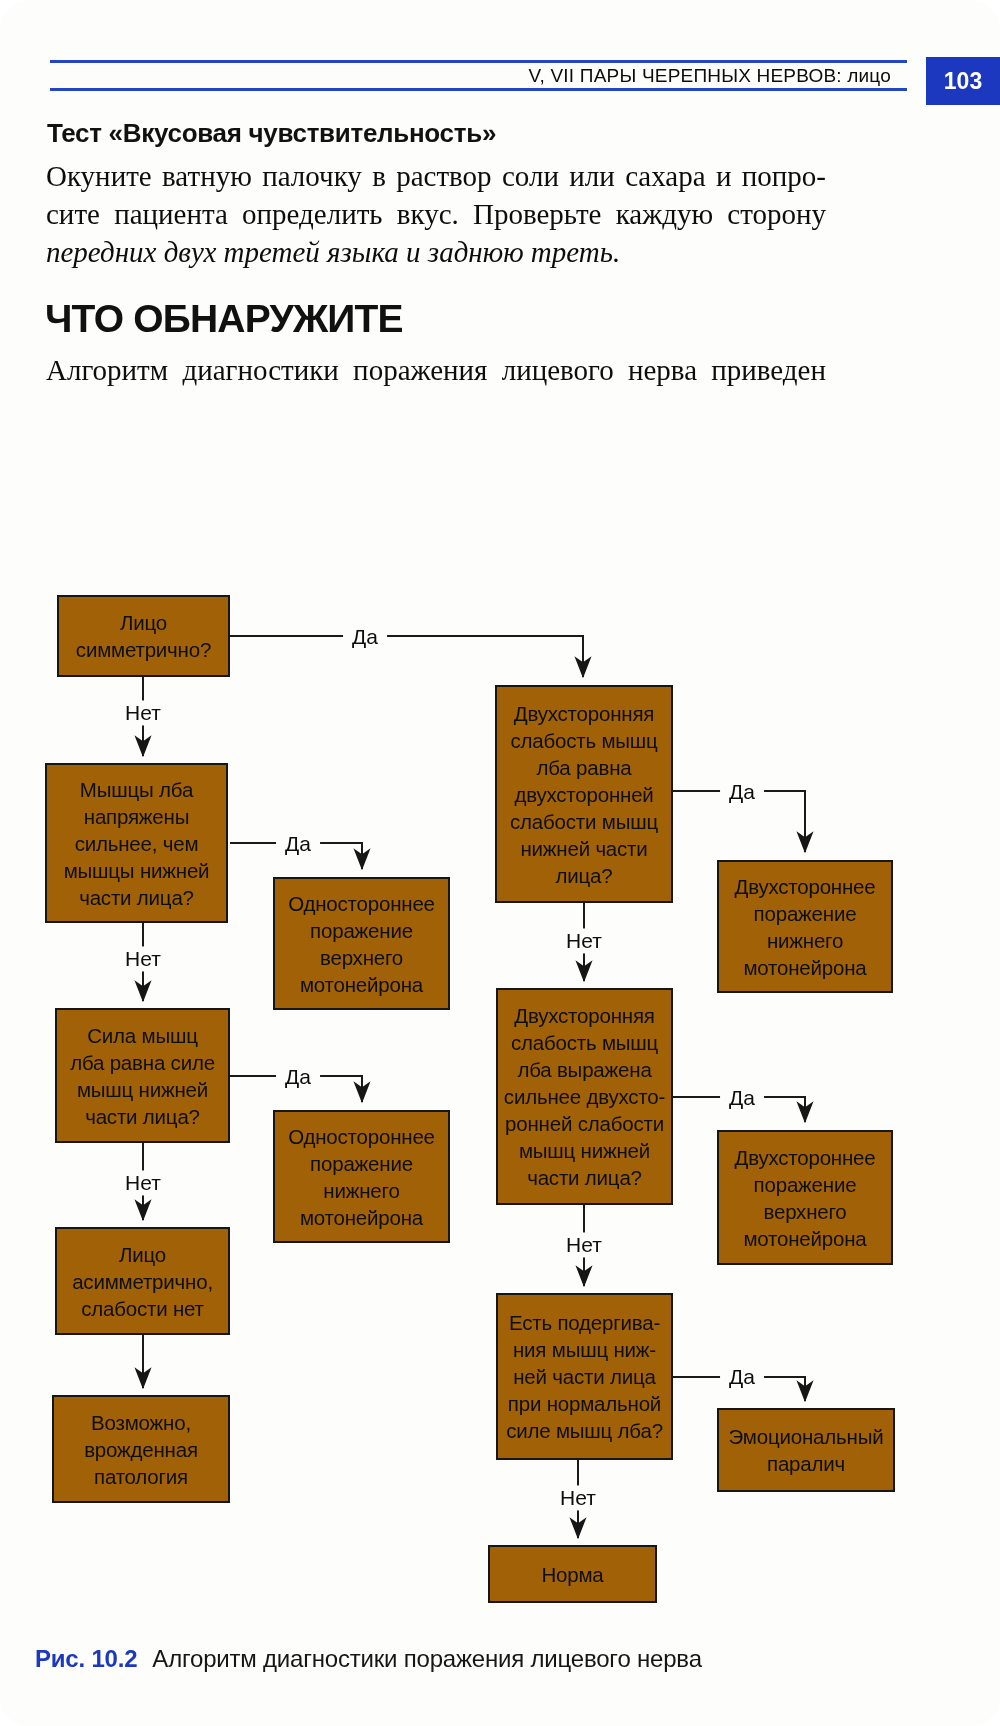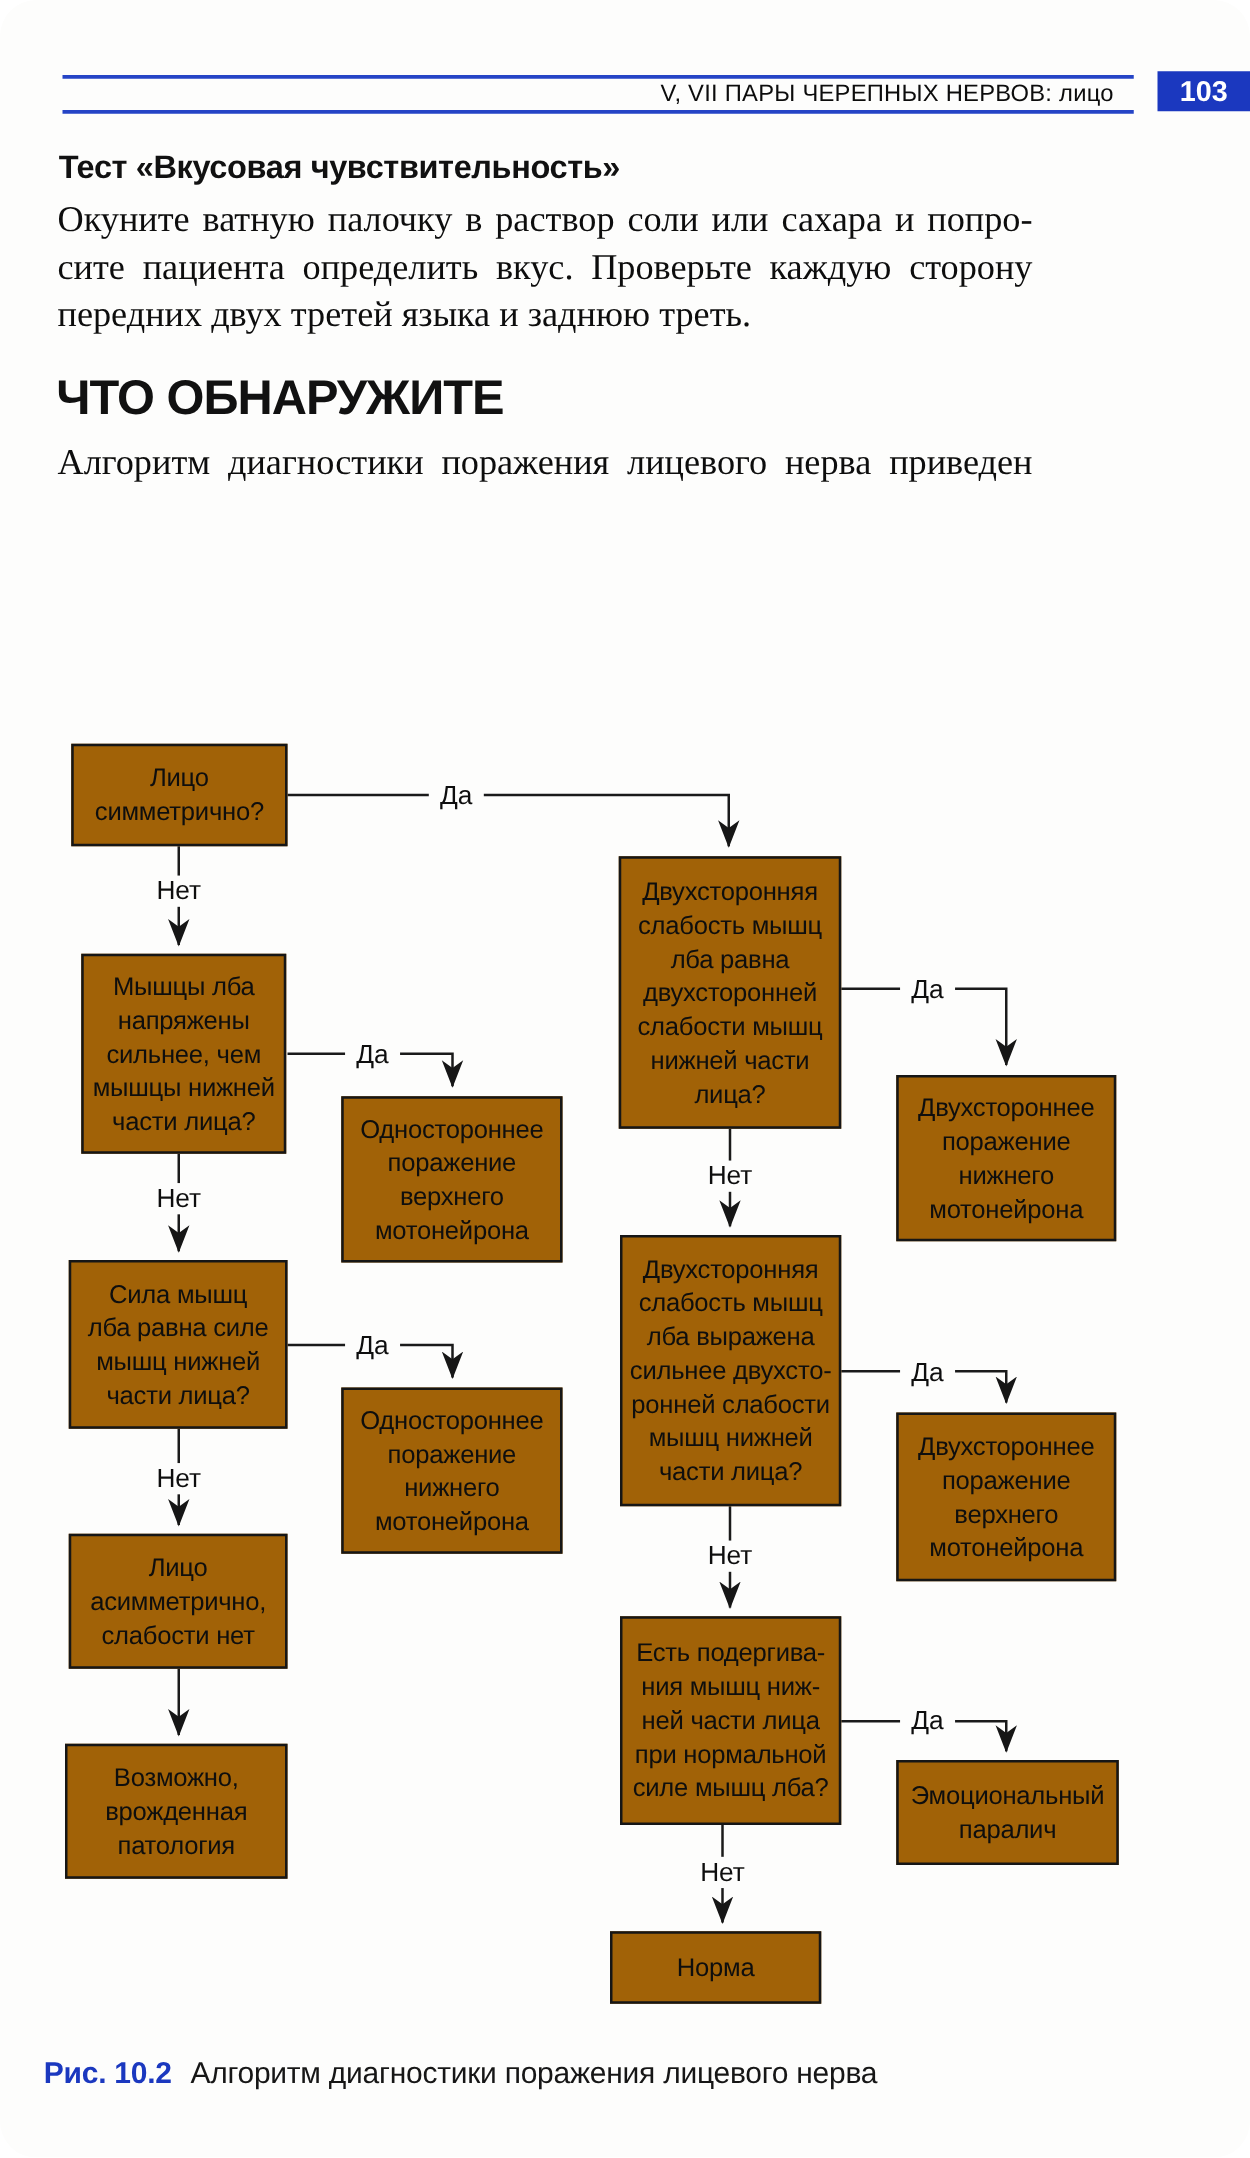--- a/index.html
+++ b/index.html
@@ -21,39 +21,39 @@
   
   .header-rule{
     position:absolute;left:50px;top:60px;width:857px;height:31px;
     border-top:3px solid var(--blue-line);
     border-bottom:3px solid var(--blue-line);
     display:flex;align-items:center;justify-content:flex-end;
     padding-right:16px;box-sizing:border-box;
   }
   .header-title{font-size:19px;letter-spacing:0.2px;color:#0c0c0c;}
   .page-num{
-    position:absolute;left:926px;top:57px;width:74px;height:32px;
+    position:absolute;left:926px;top:57px;width:74px;height:48px;
     background:var(--blue);color:#ffffff;
     display:flex;align-items:center;justify-content:center;
     font-size:23px;font-weight:bold;
   }
   
   .h-test{
     position:absolute;left:47px;top:118px;
     font-size:26px;font-weight:bold;letter-spacing:-0.3px;
   }
   .para{
     position:absolute;left:46px;width:780px;
     font-family:"Liberation Serif",serif;
     font-size:29px;line-height:38px;color:#0d0d0d;
   }
   .para-test{top:157px;}
   .para-find{top:351px;}
   .jline{text-align:justify;text-align-last:justify;}
-  .lline{text-align:left;}
+  .lline{text-align:left;font-style:italic;}
   .h-find{
     position:absolute;left:45px;top:297px;
     font-size:39px;font-weight:bold;letter-spacing:-0.8px;
   }
   
   .fc-svg{position:absolute;left:0;top:0;pointer-events:none;}
   .node{
     position:absolute;box-sizing:border-box;
     border:2px solid #161616;background:#a16207;
     display:flex;align-items:center;justify-content:center;
@@ -124,21 +124,21 @@
   <span class="elabel" style="left:143px;top:1183px">Нет</span>
   <span class="elabel" style="left:742px;top:792px">Да</span>
   <span class="elabel" style="left:584px;top:941px">Нет</span>
   <span class="elabel" style="left:742px;top:1098px">Да</span>
   <span class="elabel" style="left:584px;top:1245px">Нет</span>
   <span class="elabel" style="left:742px;top:1377px">Да</span>
   <span class="elabel" style="left:578px;top:1498px">Нет</span>
 
   <div class="node" style="left:57px;top:595px;width:173px;height:82px">Лицо
 симметрично?</div>
-  <div class="node" style="left:65px;top:763px;width:164px;height:160px">Мышцы лба
+  <div class="node" style="left:45px;top:763px;width:183px;height:160px">Мышцы лба
 напряжены
 сильнее, чем
 мышцы нижней
 части лица?</div>
   <div class="node" style="left:55px;top:1008px;width:175px;height:135px">Сила мышц
 лба равна силе
 мышц нижней
 части лица?</div>
   <div class="node" style="left:55px;top:1227px;width:175px;height:108px">Лицо
 асимметрично,

